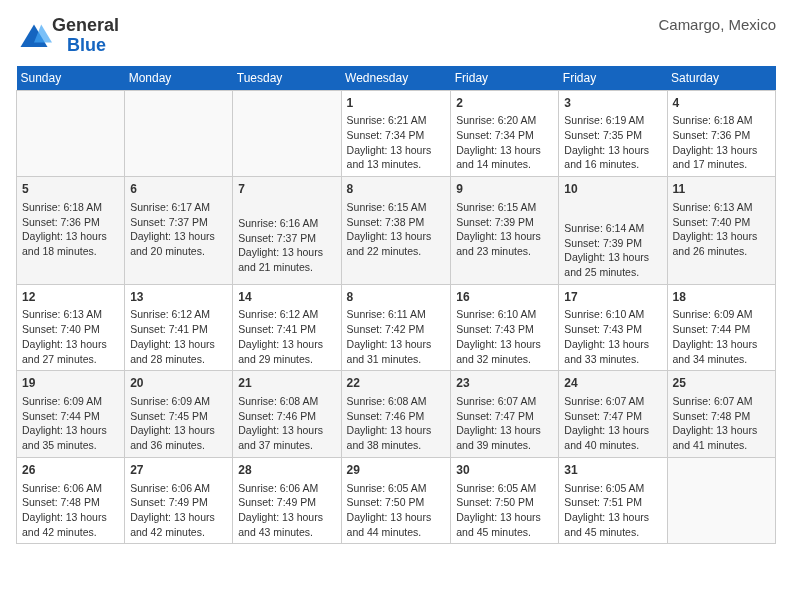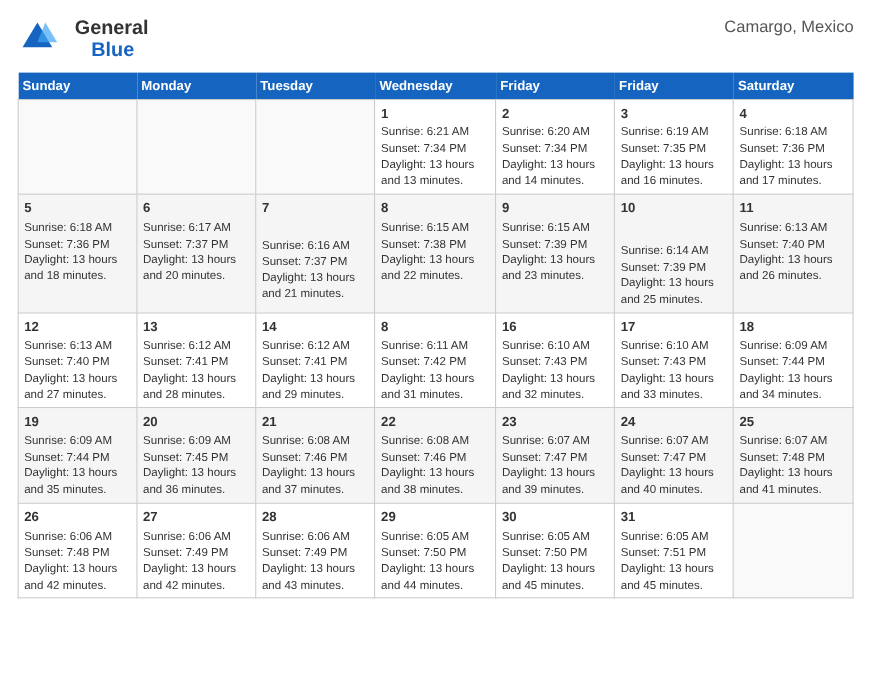--- a/index.html
+++ b/index.html
@@ -11,22 +11,22 @@
       padding: 16px;
     }
     .header {
       display: flex;
       justify-content: space-between;
       align-items: flex-start;
       margin-bottom: 10px;
     }
     .logo {
       display: flex;
-      align-items: flex-start;
-      gap: 16px;
+      align-items: flex-end;
+      gap: 0;
     }
     .logo-text {
       display: flex;
       flex-direction: column;
       font-size: 18px;
       font-weight: bold;
       line-height: 1.1;
     }
     .logo-general { color: #333; }
     .logo-blue { color: #1565c0; margin-left: 15px; }
@@ -50,21 +50,21 @@
       width: 100%;
       border-collapse: collapse;
       font-size: 11px;
     }
     thead th {
       background: #1565c0;
       color: #fff;
       padding: 5px 4px;
       text-align: left;
       font-size: 12px;
-      font-weight: bold;
+      font-weight: normal;
     }
     tbody td {
       border: 1px solid #ccc;
       vertical-align: top;
       padding: 4px 5px;
       width: 113px;
       min-height: 80px;
       color: #333;
       line-height: 1.4;
     }

